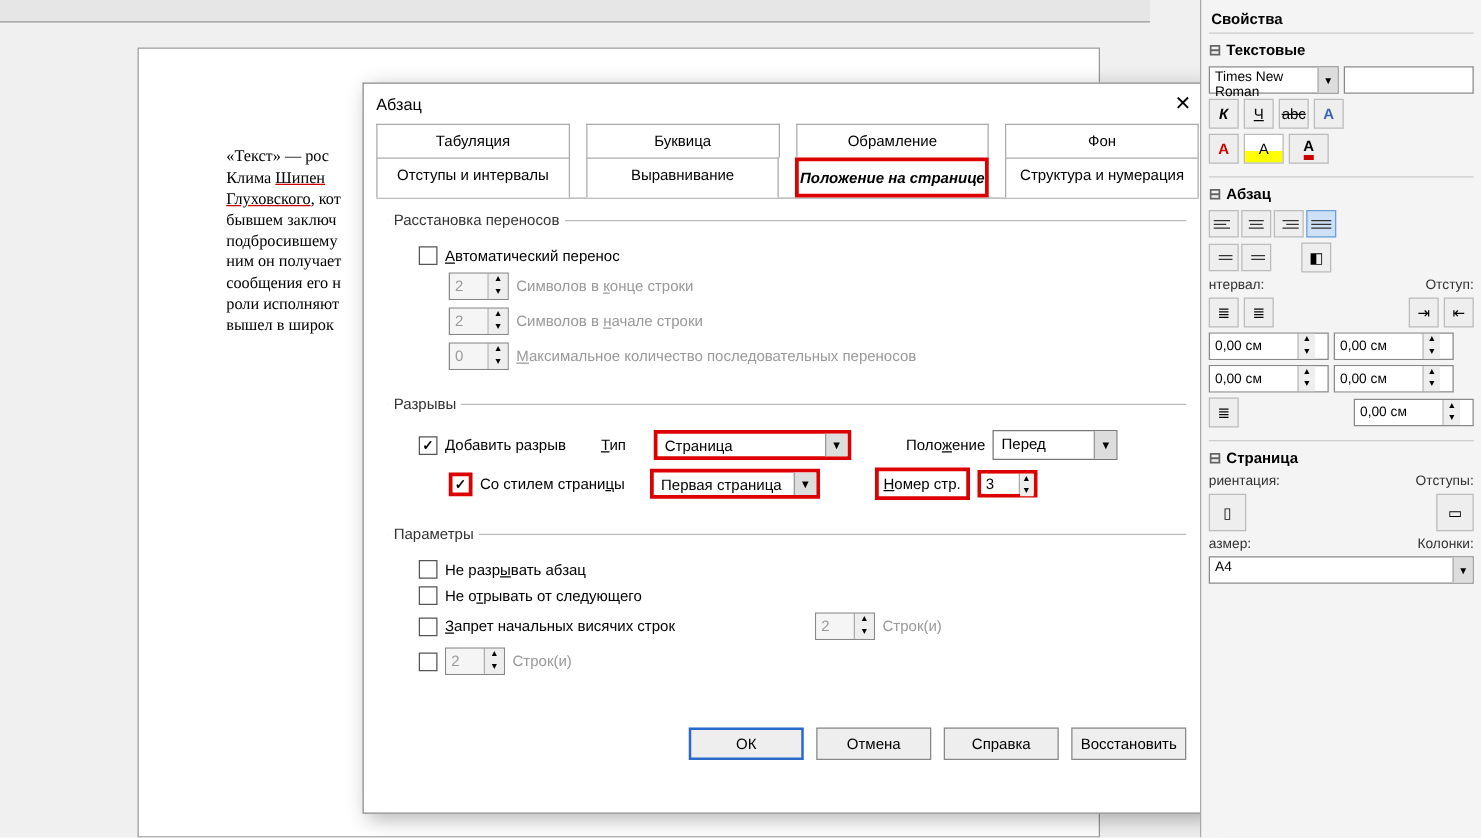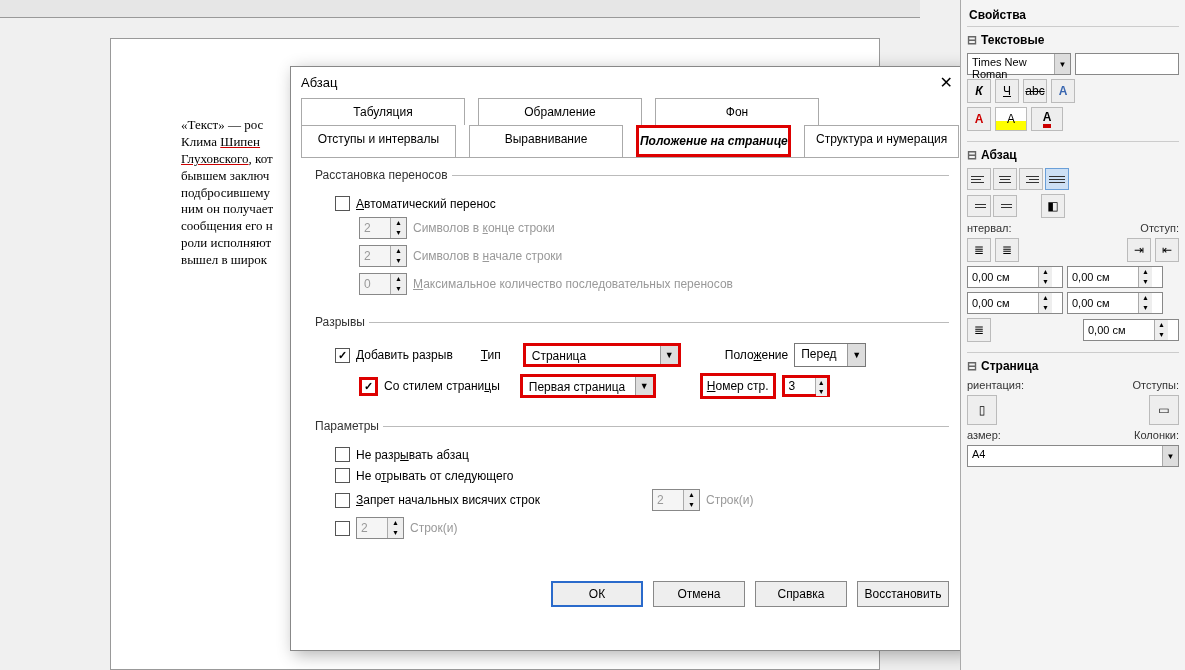--- a/index.html
+++ b/index.html
@@ -94,20 +94,21 @@
 
 <div class="dialog">
   <div class="dialog-title">
     <span>Абзац</span>
     <span class="dialog-close">✕</span>
   </div>
 
   <div class="tabs">
     <div class="tab-row1">
       <div class="tab">Табуляция</div>
+      <div class="tab">Буквица</div>
       <div class="tab">Обрамление</div>
       <div class="tab">Фон</div>
     </div>
     <div class="tab-row2">
       <div class="tab">Отступы и интервалы</div>
       <div class="tab">Выравнивание</div>
       <div class="tab tab-active tab-highlight">Положение на странице</div>
       <div class="tab">Структура и нумерация</div>
     </div>
   </div>
@@ -159,21 +160,21 @@
         <span class="label"><span class="ul">Д</span>обавить разрыв</span>
         <span style="width:16px"></span>
         <span class="label"><span class="ul">Т</span>ип</span>
         <span style="width:10px"></span>
         <span class="combo red-box" style="width:158px">
           <span class="ctext">Страница</span>
           <span class="cbtn">▼</span>
         </span>
         <span style="width:32px"></span>
         <span class="label">Поло<span class="ul">ж</span>ение</span>
-        <span class="combo" style="width:72px">
+        <span class="combo" style="width:100px">
           <span class="ctext">Перед</span>
           <span class="cbtn">▼</span>
         </span>
       </div>
       <div class="row" style="margin-left:48px">
         <span class="checkbox checked red-box" style="width:19px;height:19px"></span>
         <span class="label">Со стилем страни<span class="ul">ц</span>ы</span>
         <span style="width:8px"></span>
         <span class="combo red-box" style="width:136px">
           <span class="ctext">Первая страница</span>

